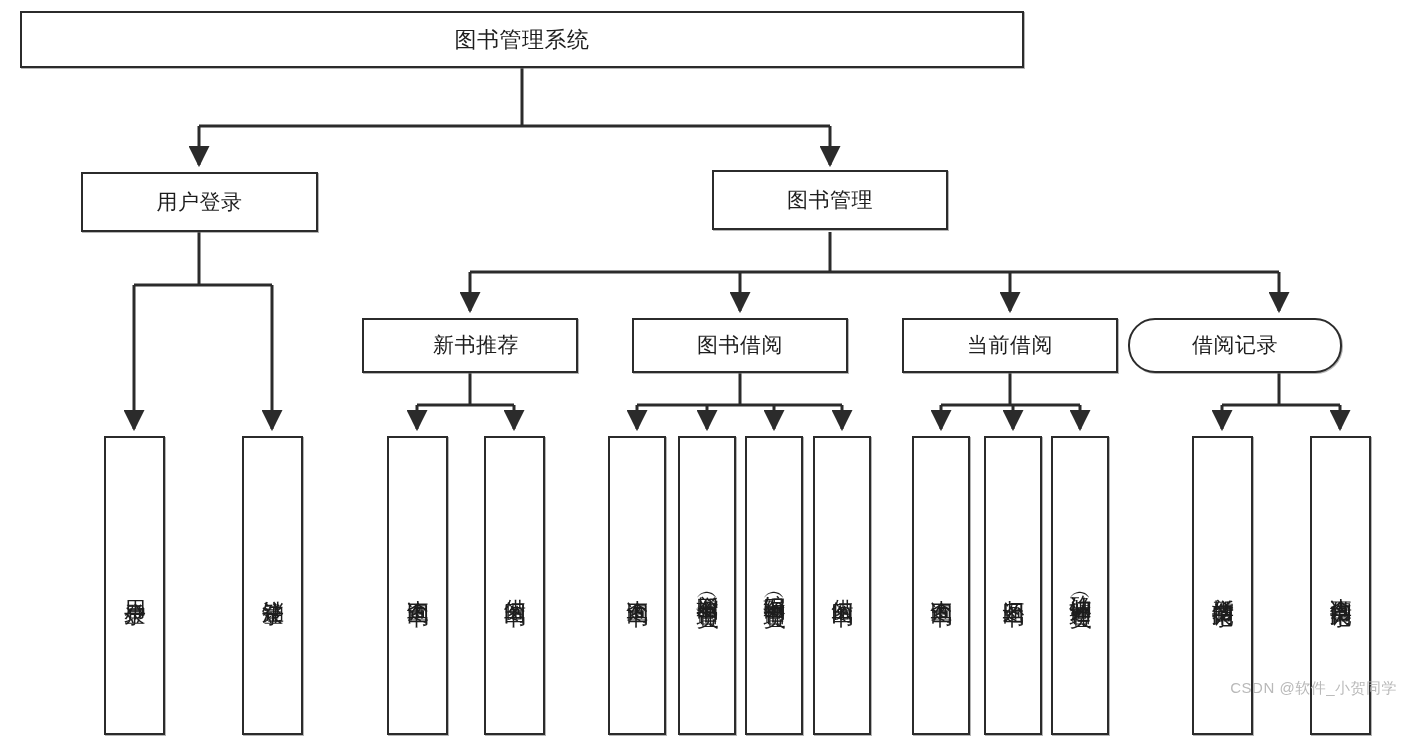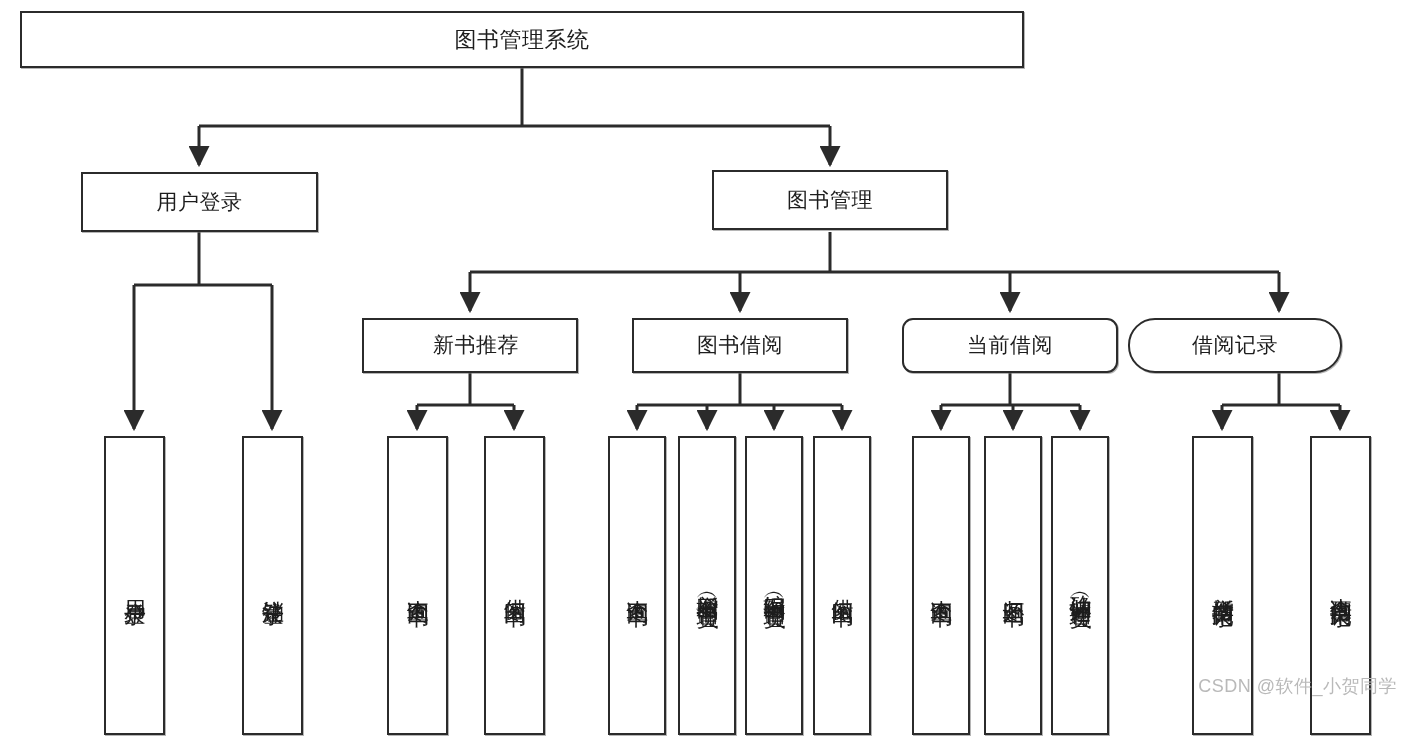--- a/index.html
+++ b/index.html
@@ -61,21 +61,21 @@
     text-orientation: upright;
     font-size: 22px;
     line-height: 1.22;
     letter-spacing: 2px;
     max-height: 100%;
   }
   #watermark {
     position: absolute;
     right: 8px;
     bottom: 2px;
-    font-size: 18px;
+    font-size: 15px;
     color: #b9b9b9;
     white-space: nowrap;
     letter-spacing: 0.5px;
   }
 </style>
 </head>
 <body>
 
 <div id="diagram">
 
@@ -139,21 +139,21 @@
   <div class="node horizontal" style="left:712px; top:170px; width:236px; height:60px;">
     <span class="label">图书管理</span>
   </div>
 
   <div class="node horizontal" style="left:362px; top:318px; width:216px; height:55px;padding-left:12px;">
     <span class="label">新书推荐</span>
   </div>
   <div class="node horizontal" style="left:632px; top:318px; width:216px; height:55px;">
     <span class="label">图书借阅</span>
   </div>
-  <div class="node horizontal" style="left:902px; top:318px; width:216px; height:55px;border-radius:11px;">
+  <div class="node horizontal" style="left:902px; top:318px; width:216px; height:55px;">
     <span class="label">当前借阅</span>
   </div>
   <div class="node horizontal" style="left:1128px; top:318px; width:214px; height:55px;border-radius:27px;">
     <span class="label">借阅记录</span>
   </div>
 
   <div class="node vertical" style="left:104px; top:436px; width:61px; height:299px;">
     <span class="label">用户登录</span>
   </div>
   <div class="node vertical" style="left:242px; top:436px; width:61px; height:299px;">

